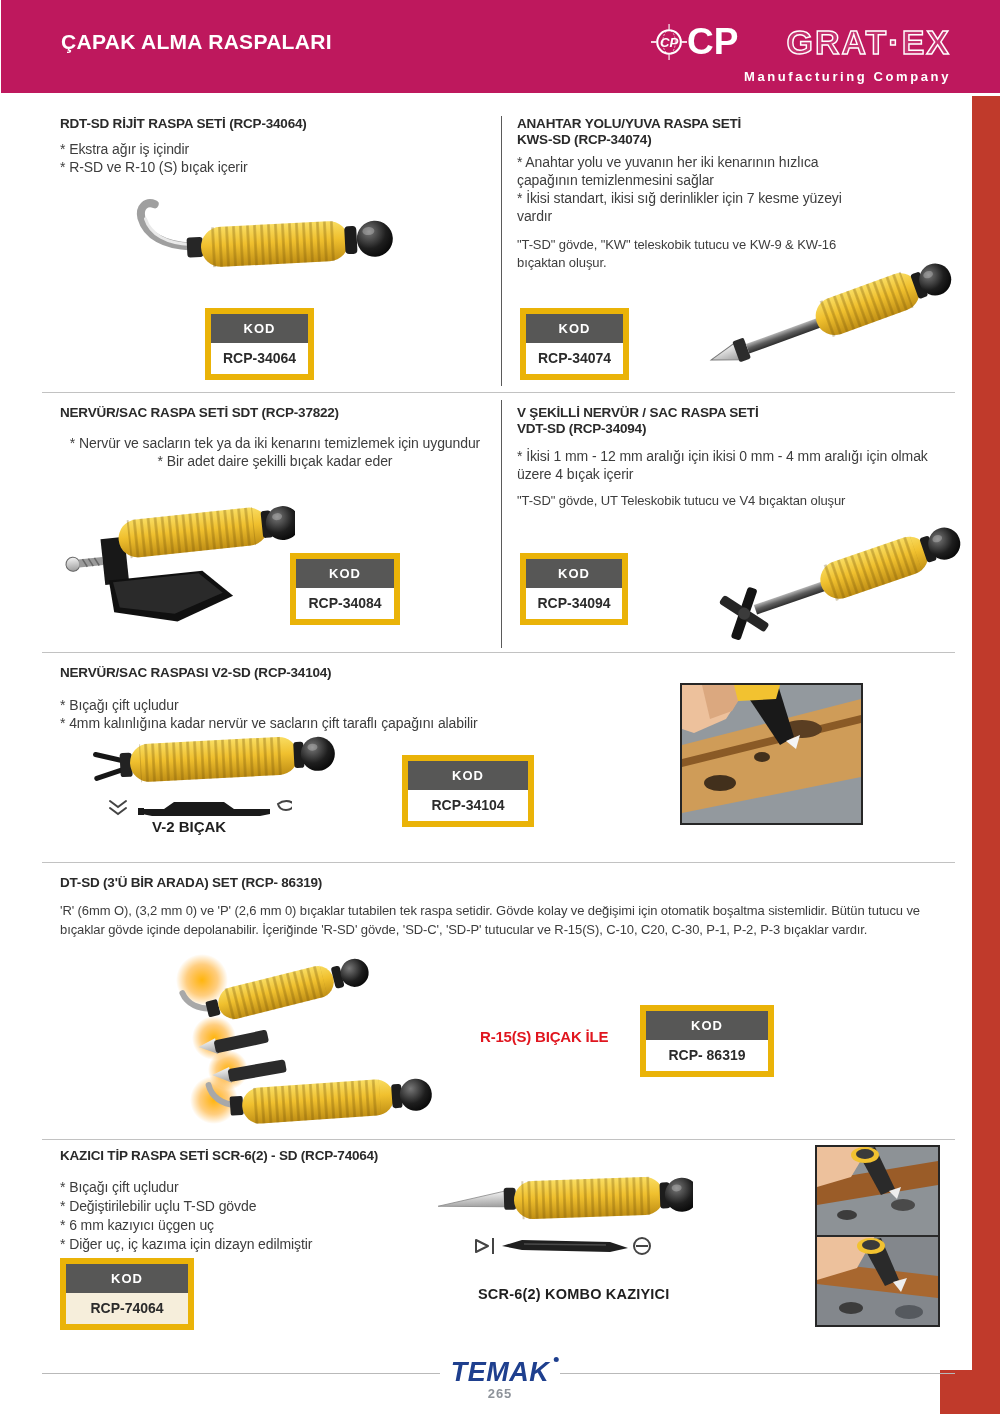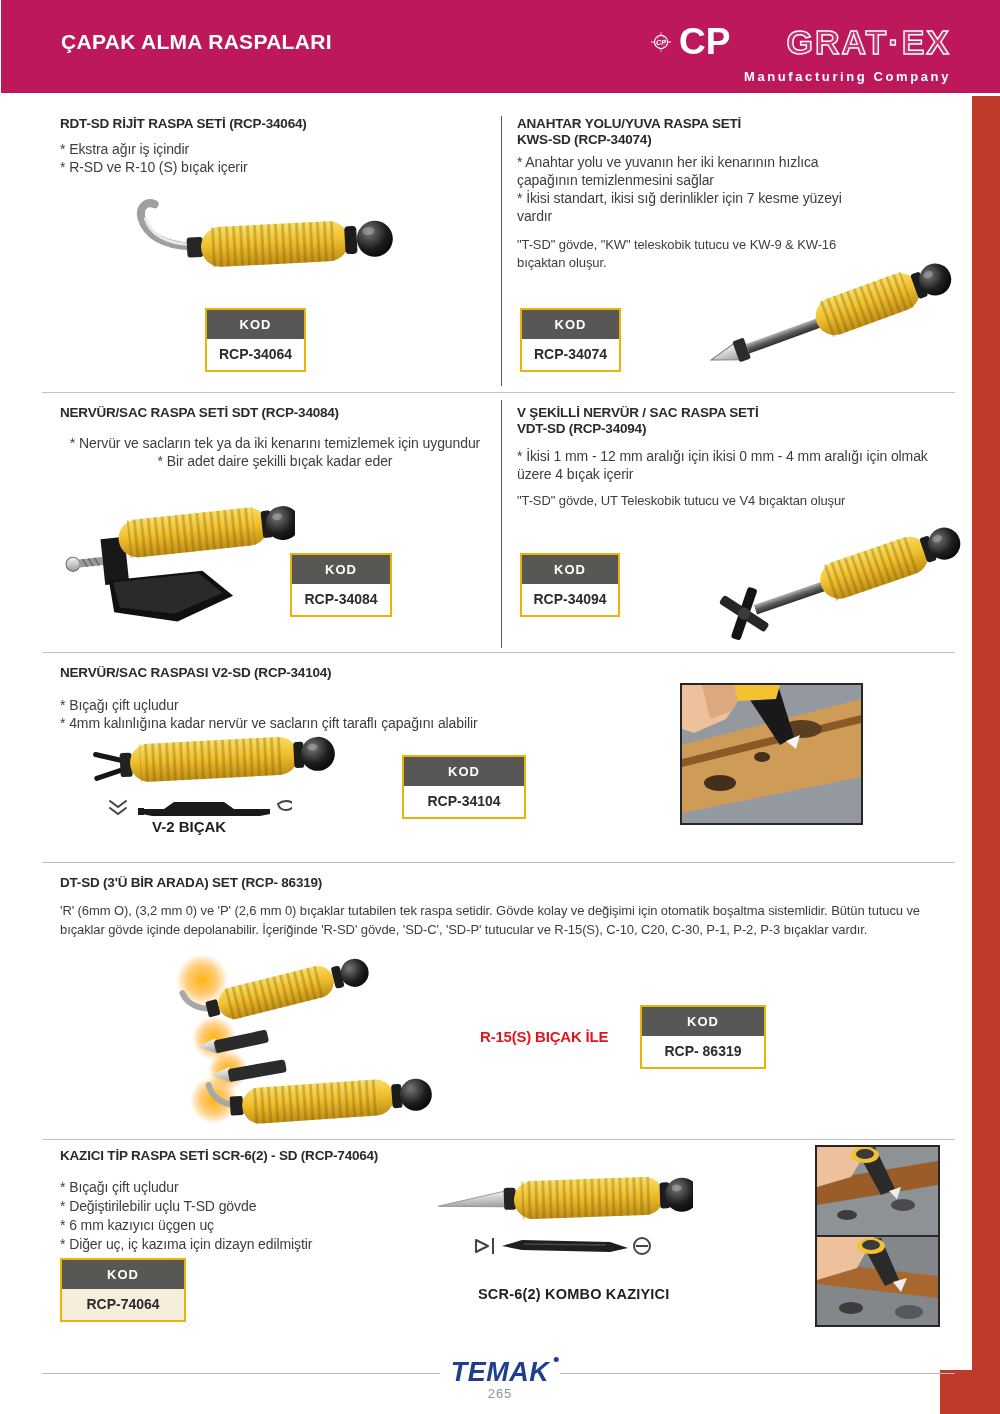--- a/index.html
+++ b/index.html
@@ -3,60 +3,60 @@
 <meta charset="utf-8">
 <style>
   html,body{margin:0;padding:0;background:#fff;}
   #page{position:relative;width:1000px;height:1414px;background:#ffffff;overflow:hidden;
         font-family:"Liberation Sans","DejaVu Sans",sans-serif;}
 
   
   .header{position:absolute;left:1px;top:0;width:100%;height:93px;background:#be185d;}
   .header-title{position:absolute;left:60px;top:30px;color:#fff;font-weight:bold;font-size:21px;letter-spacing:0.3px;}
   .logo{position:absolute;left:650px;top:16px;width:300px;height:66px;color:#fff;}
-  .logo-row{display:flex;align-items:center;gap:8px;}
+  .logo-row{display:flex;align-items:center;}
   .logo-cp{font-weight:bold;font-size:37px;letter-spacing:0;line-height:40px;}
   .logo-gratex{font-weight:bold;font-size:34px;letter-spacing:2px;color:rgba(255,255,255,0.12);
                -webkit-text-stroke:1.4px #fff;line-height:40px;margin-left:48px;}
   .logo-sub{font-weight:bold;font-size:13px;letter-spacing:2.6px;text-align:right;margin-top:1px;width:100%;}
 
   
   .right-strip{position:absolute;right:0;top:96px;width:28px;height:1274px;background:#c03a2b;}
   .corner-block{position:absolute;right:0;bottom:0;width:60px;height:44px;background:#c03a2b;}
 
   
   .hdiv{position:absolute;left:42px;width:913px;height:1px;background:#c2c2c2;}
   .vdiv{position:absolute;width:1px;background:#5a5a5a;}
 
   
   .sec-title{position:absolute;font-weight:bold;font-size:13.5px;color:#2a2a2a;letter-spacing:-0.2px;white-space:nowrap;}
   .bullets{position:absolute;font-size:14px;color:#3d3d3d;line-height:18px;letter-spacing:-0.1px;}
   .note{position:absolute;font-size:13px;color:#3d3d3d;line-height:18px;letter-spacing:-0.1px;}
   .paragraph{position:absolute;font-size:13px;color:#3d3d3d;line-height:19px;letter-spacing:-0.1px;}
 
   
-  .kodbox{position:absolute;border:2px solid #eab308;background:#fff;text-align:center;}
+  .kodbox{position:absolute;border:6px solid #eab308;background:#fff;text-align:center;}
   .kod-head{background:#575756;color:#fff;font-weight:bold;font-size:13px;letter-spacing:1px;height:29px;line-height:29px;}
   .kod-val{font-weight:bold;font-size:14px;color:#2b2b2b;height:31px;line-height:31px;background:#fff;}
   .kodbox.cream .kod-val{background:#f6eedb;}
 
   .red-label{position:absolute;color:#e0161f;font-weight:bold;font-size:15px;letter-spacing:-0.2px;}
   .caption{position:absolute;font-weight:bold;font-size:14.5px;color:#1f1f1f;letter-spacing:0.2px;}
   .blade-label{position:absolute;font-weight:bold;font-size:15px;color:#1f1f1f;}
 
   .tool{position:absolute;}
   .photo{position:absolute;border:2px solid #262626;background:#8d9296;}
 
   
   .footer-line{position:absolute;height:1px;background:#b9b9b9;top:1373px;}
   .temak{position:absolute;left:500px;top:1357px;transform:translateX(-50%);
          font-weight:bold;font-style:italic;font-size:27px;color:#1e3f8e;letter-spacing:0.5px;}
   .tm-dot{position:absolute;right:-9px;top:0;width:5px;height:5px;border-radius:50%;background:#1e3f8e;}
   .page-num{position:absolute;left:500px;top:1386px;transform:translateX(-50%);
-            font-weight:normal;font-size:13px;color:#8e939a;letter-spacing:1px;}
+            font-weight:bold;font-size:13px;color:#8e939a;letter-spacing:1px;}
 </style>
 </head>
 <body>
 
 <div id="page">
 
   <svg width="0" height="0" style="position:absolute" aria-hidden="true">
     <defs>
       <linearGradient id="hy" x1="0" y1="0" x2="0" y2="1">
         <stop offset="0" stop-color="#f9dd62"></stop>
@@ -157,21 +157,21 @@
       <rect x="222" y="74" width="10" height="26" rx="3" fill="#1c1c1c"></rect>
       <circle cx="244" cy="87" r="16" fill="url(#ball)"></circle>
       <ellipse cx="239" cy="80" rx="5" ry="3.5" fill="rgba(255,255,255,0.25)"></ellipse>
     </g>
   </svg>
   <div class="kodbox" style="left:520px;top:308px;width:97px;">
     <div class="kod-head">KOD</div>
     <div class="kod-val">RCP-34074</div>
   </div>
 
-  <div class="sec-title" style="left:60px;top:405px;">NERVÜR/SAC RASPA SETİ SDT (RCP-34084)</div>
+  <div class="sec-title" style="left:60px;top:405px;">NERVÜR/SAC RASPA SETİ SDT (RCP-37822)</div>
   <div class="bullets" style="left:60px;top:434px;width:430px;text-align:center;">
     <div>* Nervür ve sacların tek ya da iki kenarını temizlemek için uygundur</div>
     <div>* Bir adet daire şekilli bıçak kadar eder</div>
   </div>
   <svg class="tool" style="left:50px;top:470px;" width="245" height="175" viewBox="0 0 245 175">
     <g transform="rotate(-6 120 80)">
       <circle cx="22" cy="84" r="7" fill="url(#silver)" stroke="#666"></circle>
       <rect x="28" y="80" width="24" height="8" fill="#9a9a9a"></rect>
       <path d="M32 80 l4 8 M38 80 l4 8 M44 80 l4 8" stroke="#666" stroke-width="1.5"></path>
       <polygon points="52,62 76,62 76,108 52,108" fill="#181818"></polygon>

